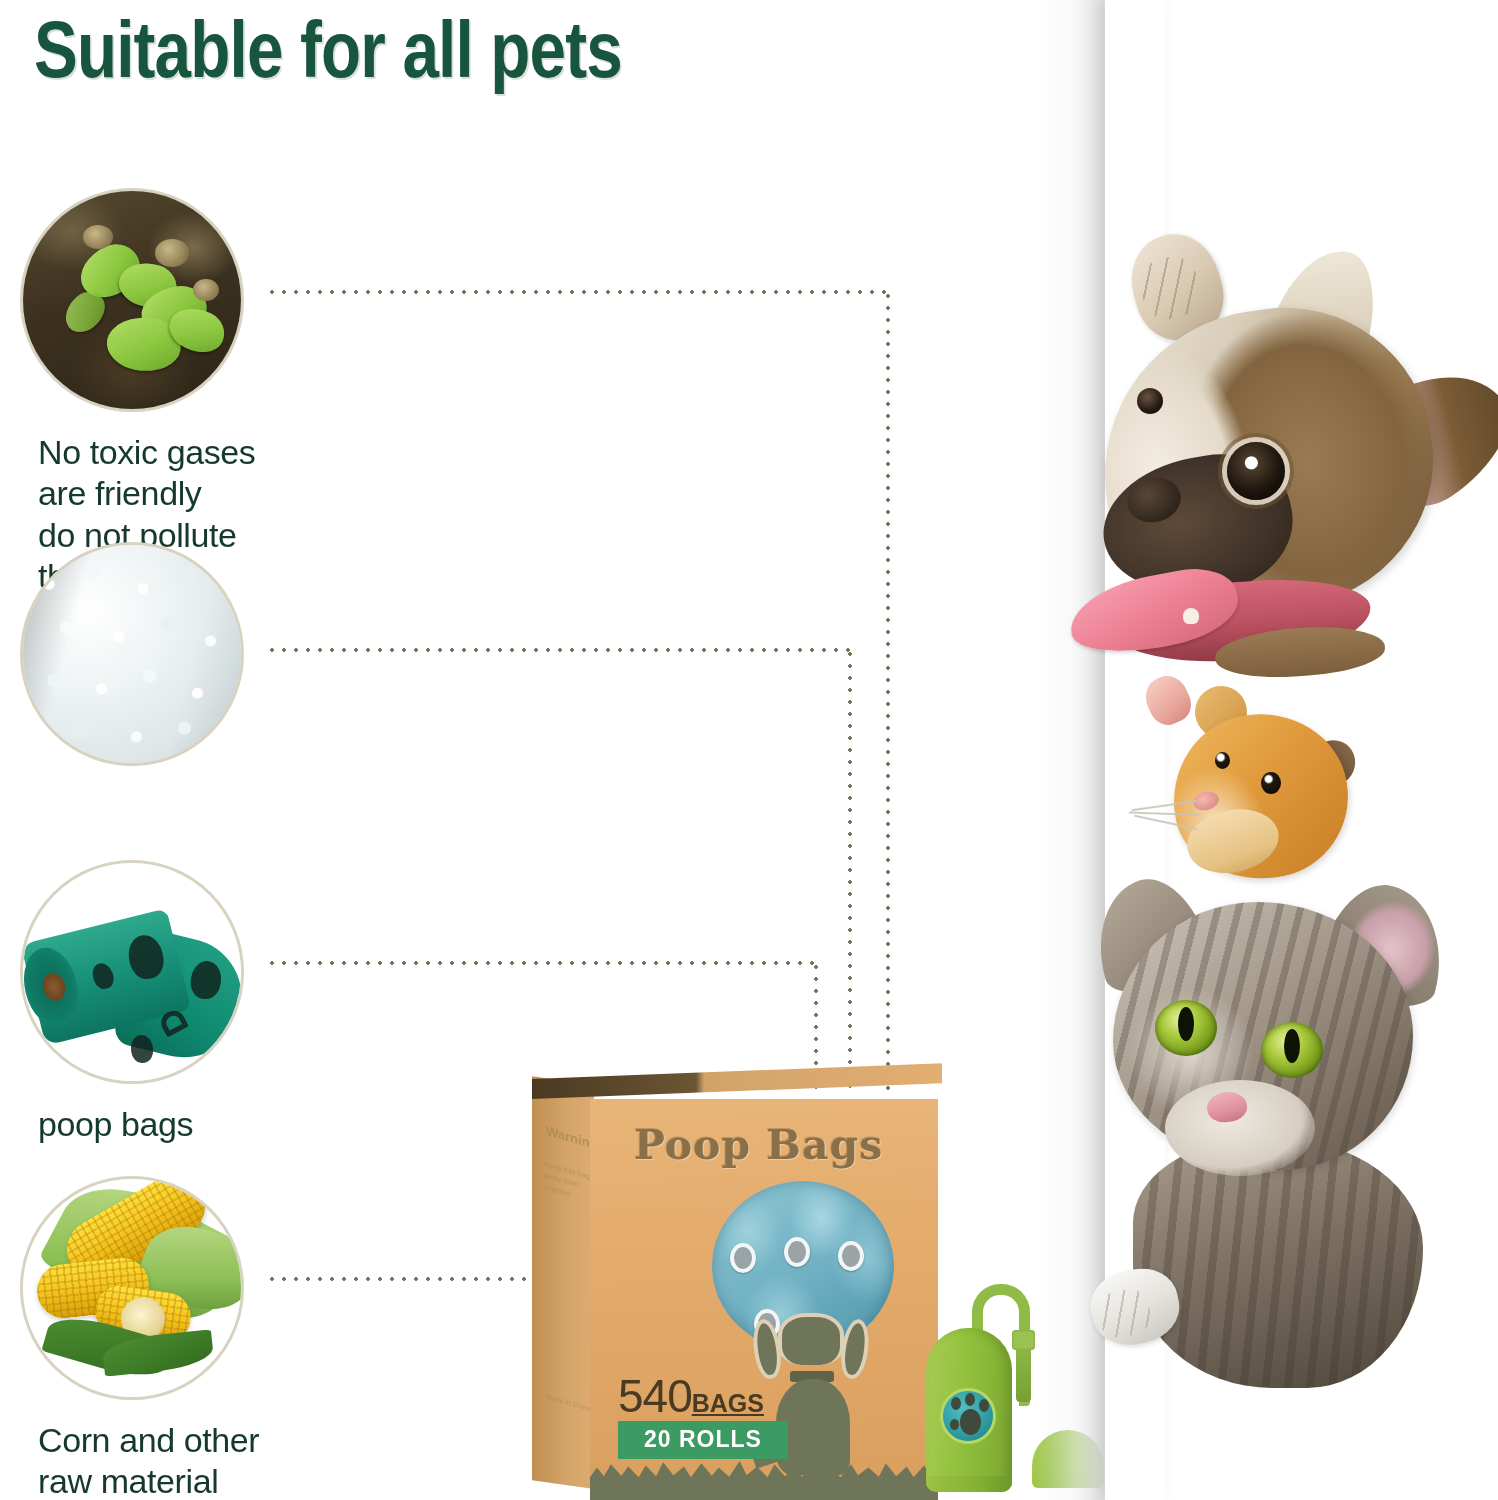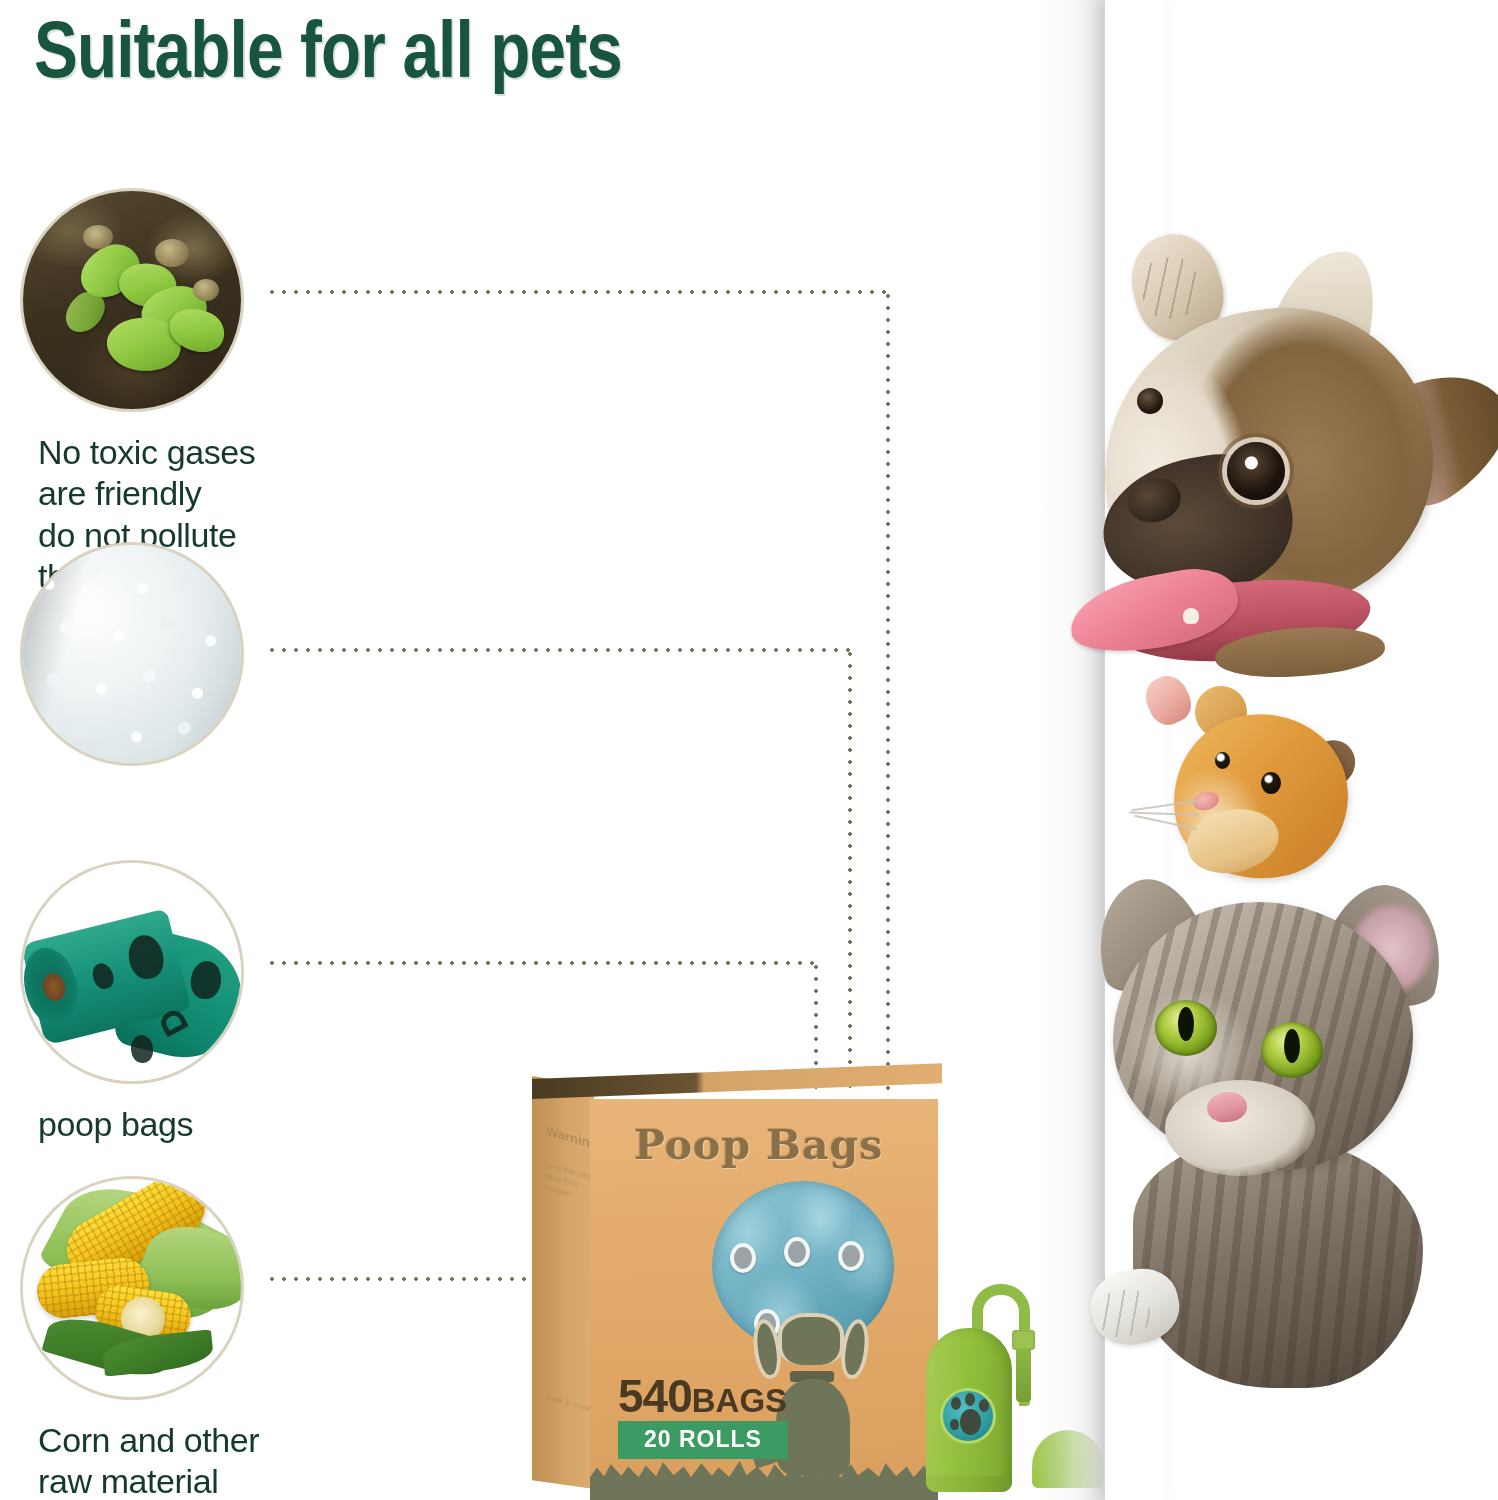--- a/index.html
+++ b/index.html
@@ -253,22 +253,22 @@
       40% 57%, 43% 28%, 45% 54%, 48% 38%, 51% 58%, 53% 34%, 56% 56%, 59% 40%,
       61% 57%, 64% 30%, 67% 55%, 69% 38%, 72% 58%, 75% 34%, 77% 54%, 80% 40%,
       83% 57%, 85% 32%, 88% 56%, 91% 38%, 93% 58%, 96% 36%, 98% 55%, 100% 44%,
       100% 100%, 0% 100%);
   }
   .box-count {
     position:absolute; left:88px; top:284px;
     color:#4a3a22;
     white-space:nowrap;
   }
-  .box-count .num { font-size:46px; font-weight:bold; letter-spacing:-1px; }
-  .box-count .unit { font-size:33px; font-weight:bold; letter-spacing:0px; }
+  .box-count .num { font-size:46px; font-weight:normal; letter-spacing:-1px; }
+  .box-count .unit { font-size:25px; font-weight:bold; letter-spacing:0px;text-decoration:underline; }
   .box-rolls {
     position:absolute; left:88px; top:336px;
     background:#3c9b62; color:#ffffff;
     font-size:23px; font-weight:bold; letter-spacing:1px;
     padding:5px 26px 6px 26px;
     white-space:nowrap;
   }
   .side-warning {
     position:absolute; left:14px; top:48px; width:46px;
     font-size:13px; font-weight:bold; color:#a88752;

